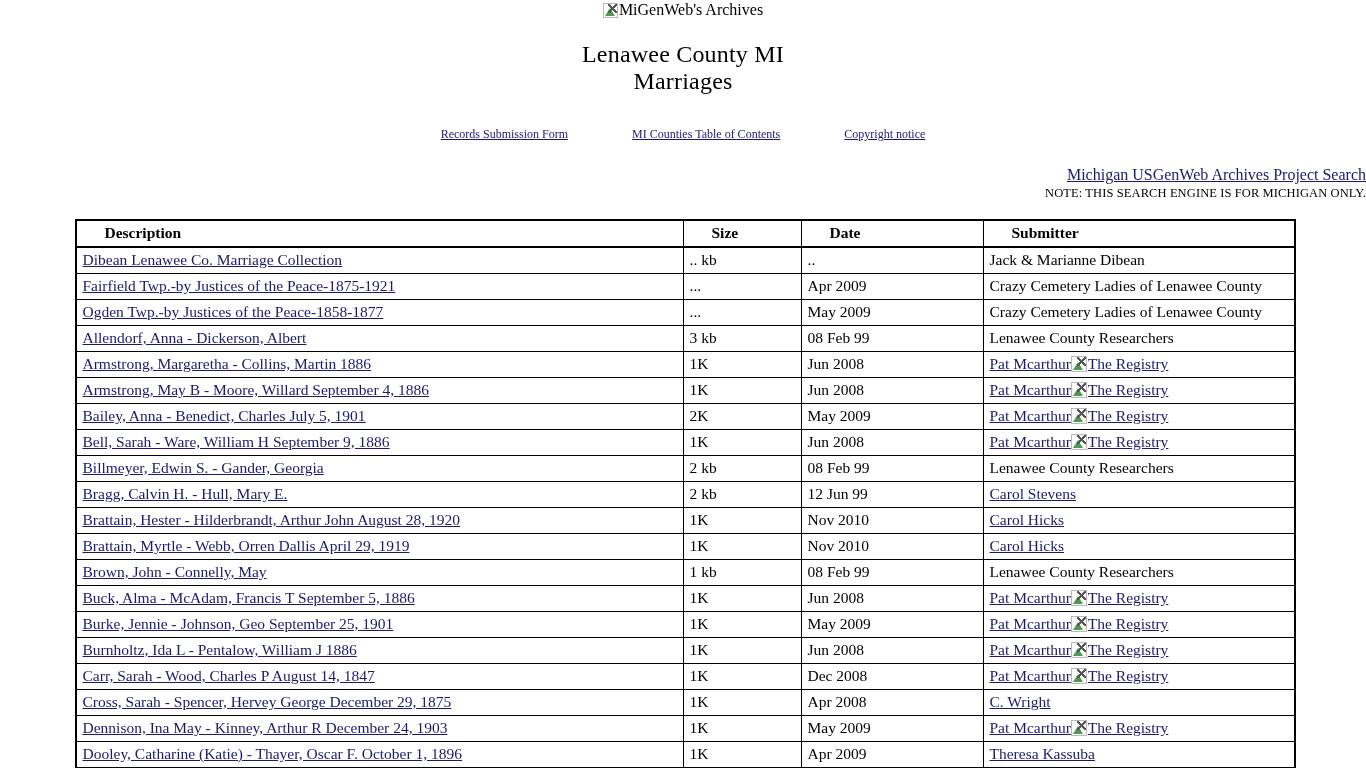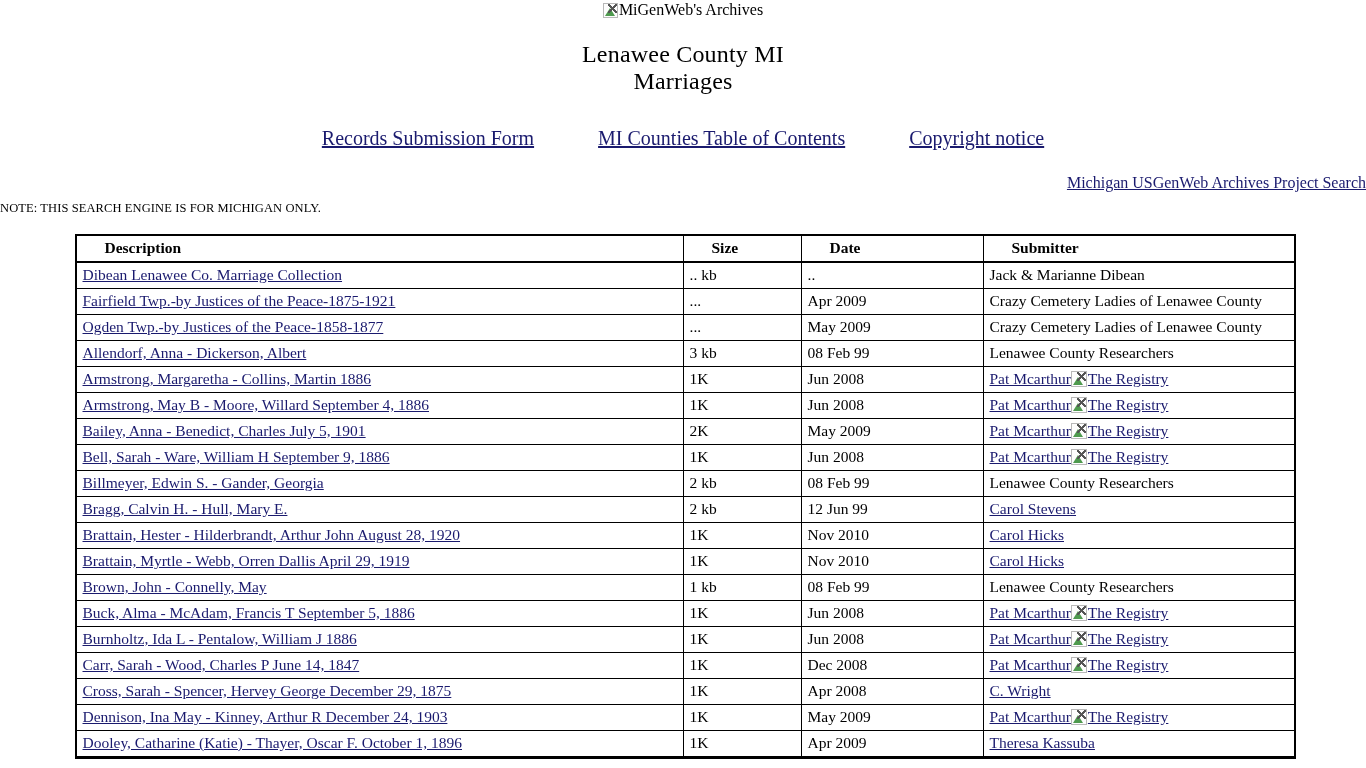--- a/index.html
+++ b/index.html
@@ -75,33 +75,33 @@
     line-height: 27px;
     margin: 22px 0 17px 0;
     letter-spacing: 0.2px;
   }
   h1.site-title .line2 { display: block; }
 
   
   .nav-row {
     margin-top: 32px;
     text-align: center;
-    font-size: 20px;
+    font-size: 12px;
   }
   .nav-row a { margin: 0 32px; }
 
   .search-row {
     margin-top: 24px;
     text-align: right;
     font-size: 16px;
   }
   .search-note {
-    text-align: left;
+    text-align: right;
     font-size: 12.5px;
-    margin-top: 9px;
+    margin-top: 2px;
     letter-spacing: 0.1px;
   }
 
   a {
     color: #1a1a6e;
     text-decoration: underline;
   }
 
   
   .table-wrap {
@@ -258,27 +258,33 @@
           <td>08 Feb 99</td>
           <td class="sub-cell"><span>Lenawee County Researchers</span></td>
         </tr>
         <tr>
           <td><a href="#">Buck, Alma - McAdam, Francis T September 5, 1886</a></td>
           <td>1K</td>
           <td>Jun 2008</td>
           <td class="sub-cell"><a href="#">Pat Mcarthur</a><span class="broken-img"></span><a href="#">The Registry</a></td>
         </tr>
         <tr>
+          <td><a href="#">Burke, Jennie - Johnson, Geo September 25, 1901</a></td>
+          <td>1K</td>
+          <td>May 2009</td>
+          <td class="sub-cell"><a href="#">Pat Mcarthur</a><span class="broken-img"></span><a href="#">The Registry</a></td>
+        </tr>
+        <tr>
           <td><a href="#">Burnholtz, Ida L - Pentalow, William J 1886</a></td>
           <td>1K</td>
           <td>Jun 2008</td>
           <td class="sub-cell"><a href="#">Pat Mcarthur</a><span class="broken-img"></span><a href="#">The Registry</a></td>
         </tr>
         <tr>
-          <td><a href="#">Carr, Sarah - Wood, Charles P June 14, 1847</a></td>
+          <td><a href="#">Carr, Sarah - Wood, Charles P August 14, 1847</a></td>
           <td>1K</td>
           <td>Dec 2008</td>
           <td class="sub-cell"><a href="#">Pat Mcarthur</a><span class="broken-img"></span><a href="#">The Registry</a></td>
         </tr>
         <tr>
           <td><a href="#">Cross, Sarah - Spencer, Hervey George December 29, 1875</a></td>
           <td>1K</td>
           <td>Apr 2008</td>
           <td class="sub-cell"><a href="#">C. Wright</a></td>
         </tr>

